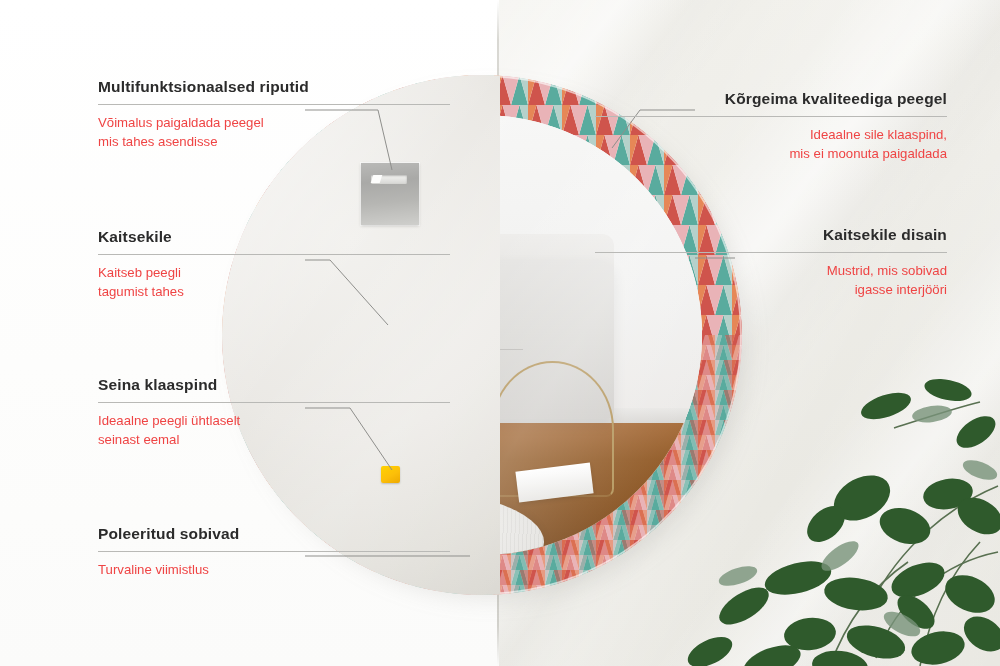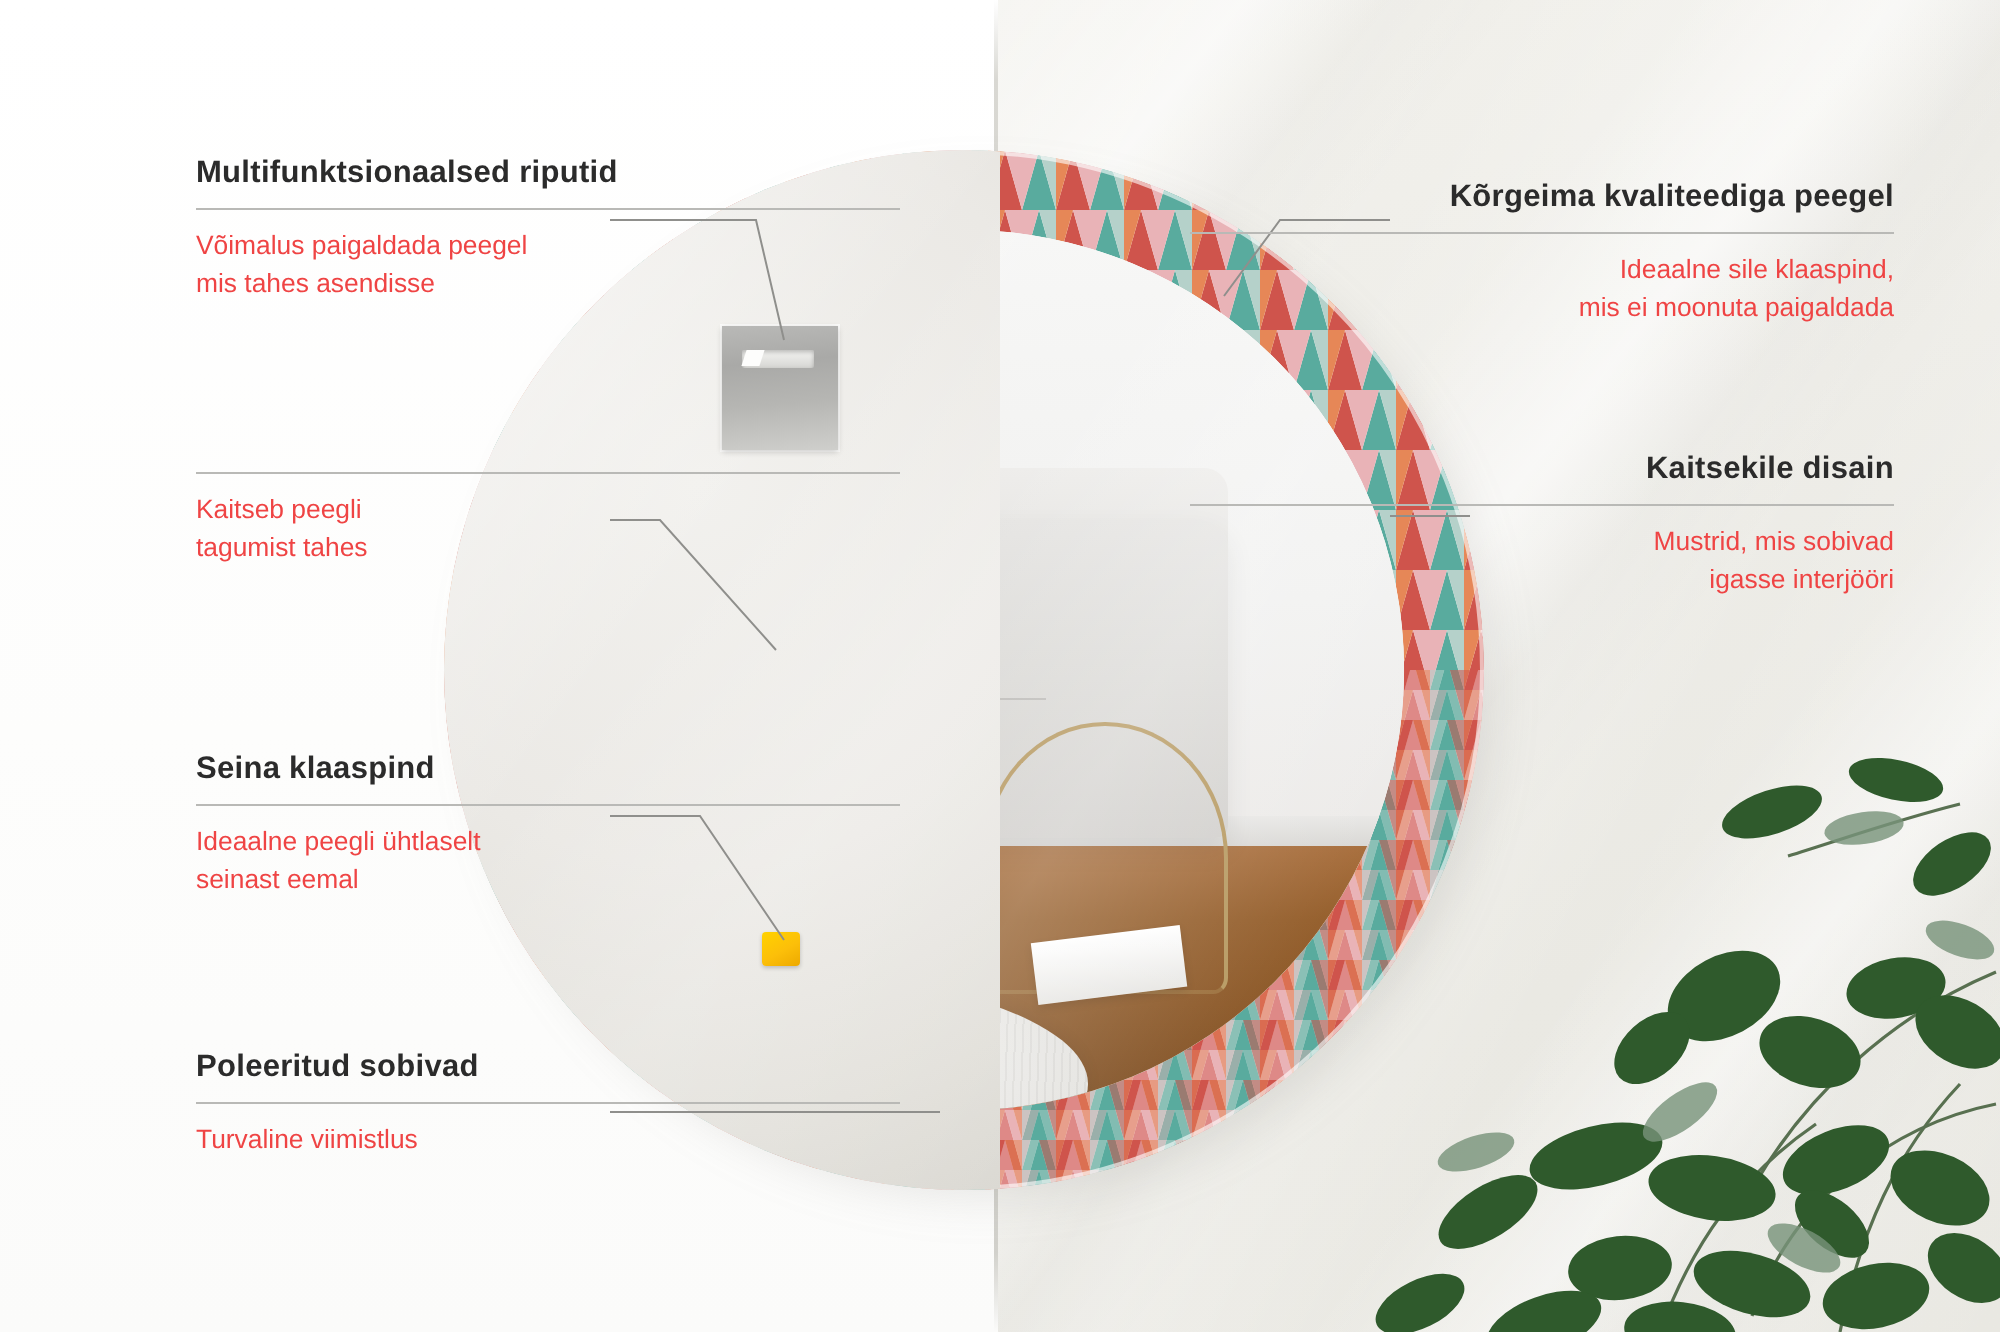--- a/index.html
+++ b/index.html
@@ -290,20 +290,21 @@
   </svg>
 
   <div class="callout left-callout" style="top:78px;">
     <div class="title">Multifunktsionaalsed riputid</div>
     <div class="rule"></div>
     <div class="desc">Võimalus paigaldada peegel
 mis tahes asendisse</div>
   </div>
 
   <div class="callout left-callout" style="top:228px;">
+    <div class="title">Kaitsekile</div>
     <div class="rule"></div>
     <div class="desc">Kaitseb peegli
 tagumist tahes</div>
   </div>
 
   <div class="callout left-callout" style="top:376px;">
     <div class="title">Seina klaaspind</div>
     <div class="rule"></div>
     <div class="desc">Ideaalne peegli ühtlaselt
 seinast eemal</div>

